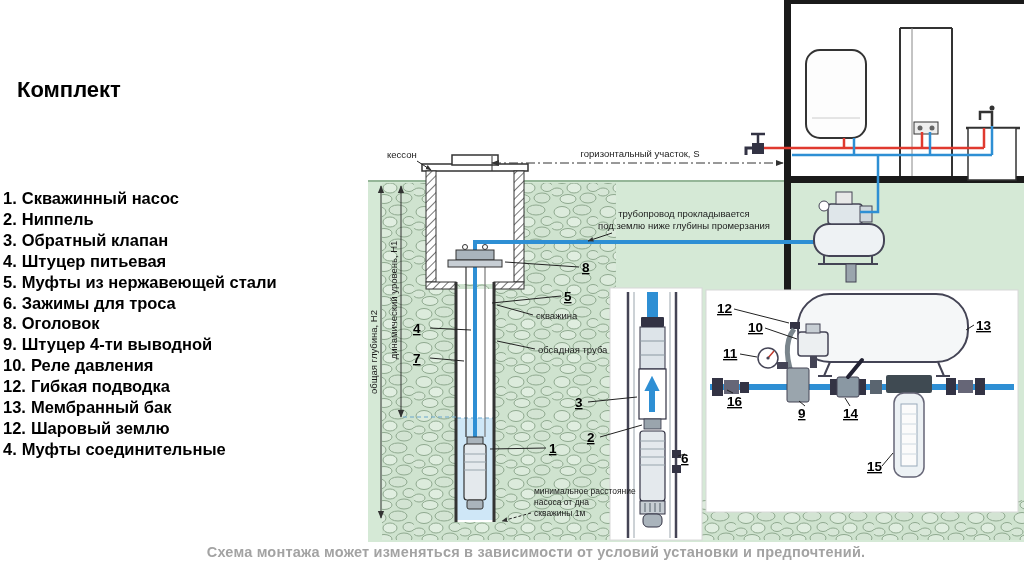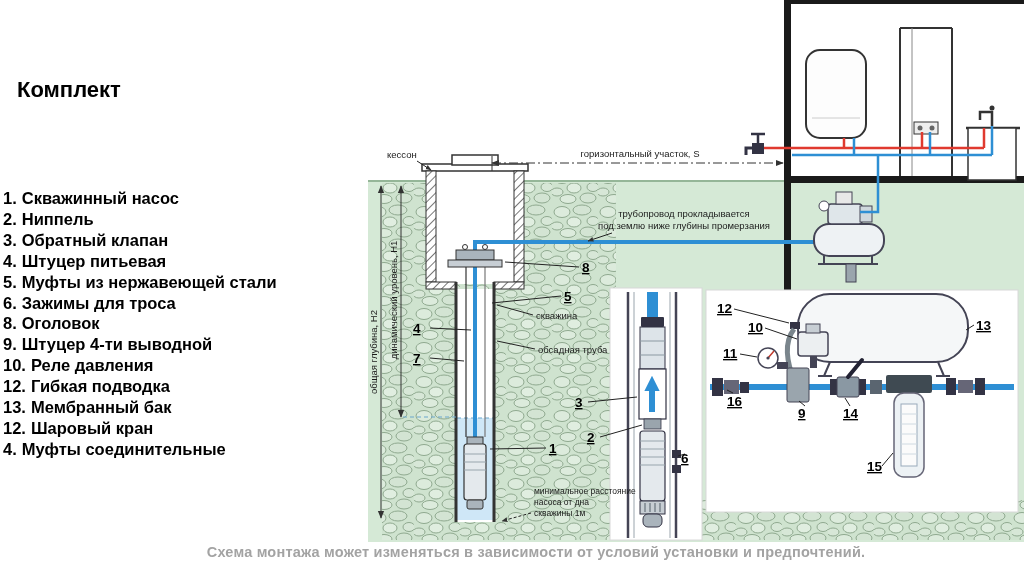--- a/index.html
+++ b/index.html
@@ -33,21 +33,21 @@
     <div class="row"><span class="pn">2.</span><span>Ниппель</span></div>
     <div class="row"><span class="pn">3.</span><span>Обратный клапан</span></div>
     <div class="row"><span class="pn">4.</span><span>Штуцер питьевая</span></div>
     <div class="row"><span class="pn">5.</span><span>Муфты из нержавеющей стали</span></div>
     <div class="row"><span class="pn">6.</span><span>Зажимы для троса</span></div>
     <div class="row"><span class="pn">8.</span><span>Оголовок</span></div>
     <div class="row"><span class="pn">9.</span><span>Штуцер 4-ти выводной</span></div>
     <div class="row"><span class="pn">10.</span><span>Реле давления</span></div>
     <div class="row"><span class="pn">12.</span><span>Гибкая подводка</span></div>
     <div class="row"><span class="pn">13.</span><span>Мембранный бак</span></div>
-    <div class="row"><span class="pn">12.</span><span>Шаровый кран</span></div>
+    <div class="row"><span class="pn">12.</span><span>Шаровый землю</span></div>
     <div class="row"><span class="pn">4.</span><span>Муфты соединительные</span></div>
   </div>
 
   <svg class="diagram" width="1024" height="576" viewBox="0 0 1024 576">
     <defs>
       <pattern id="stones" width="46" height="34" patternUnits="userSpaceOnUse">
         <rect width="46" height="34" fill="#cfe3cf"></rect>
         <ellipse cx="10" cy="8" rx="8" ry="5.5" fill="#dcebdc" stroke="#8fa98f"></ellipse>
         <ellipse cx="30" cy="6" rx="9" ry="5" fill="#d3e4d3" stroke="#8fa98f"></ellipse>
         <ellipse cx="22" cy="18" rx="7" ry="5" fill="#e0eee0" stroke="#8fa98f"></ellipse>

